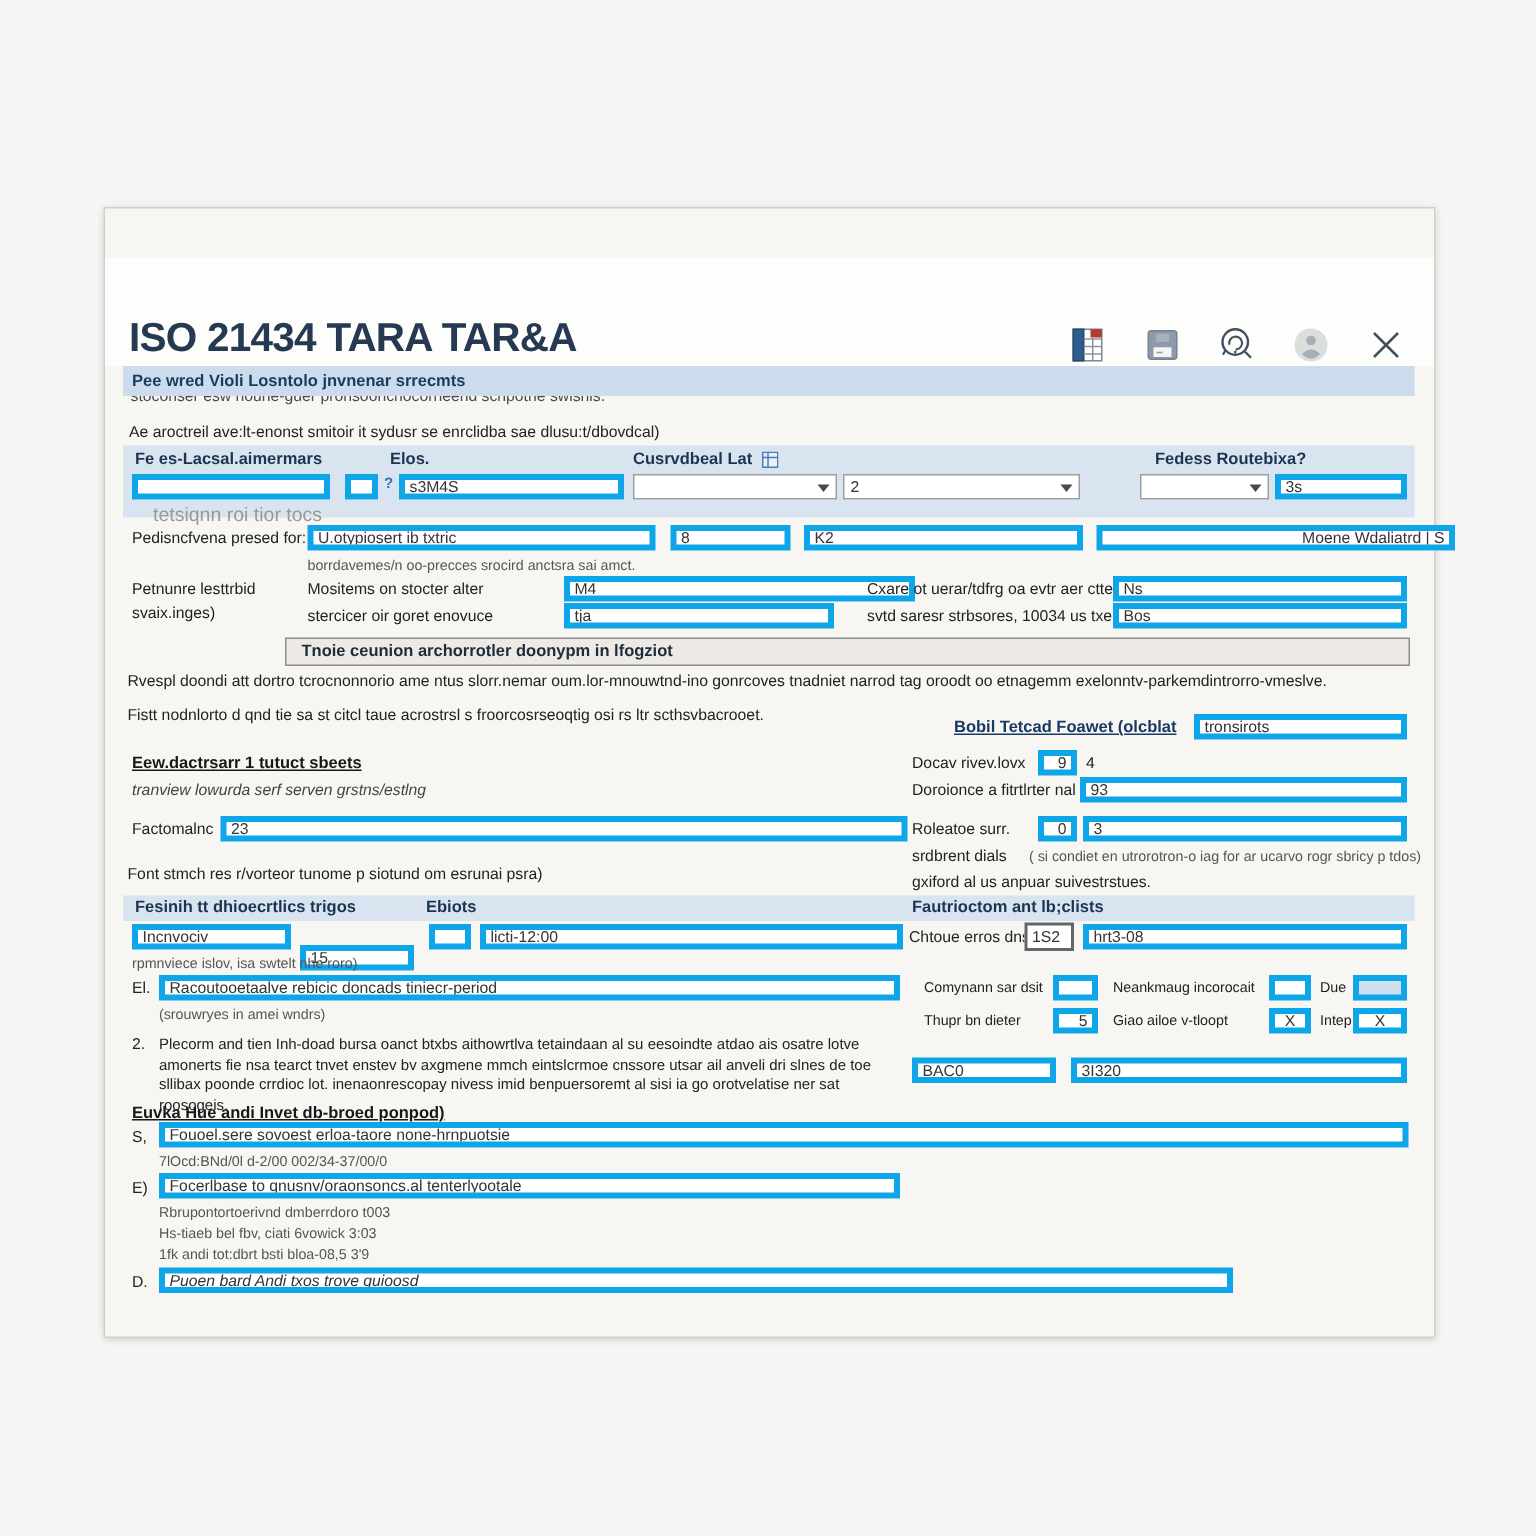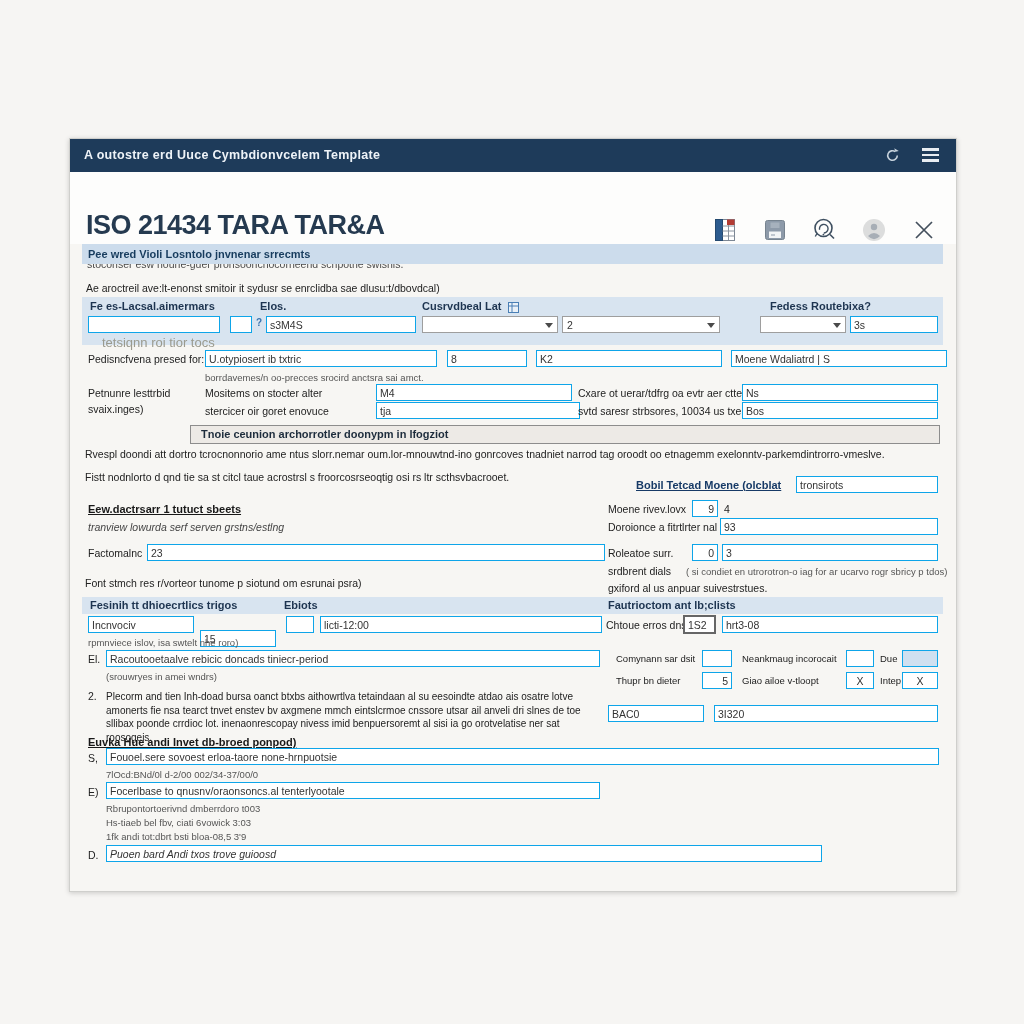--- a/index.html
+++ b/index.html
@@ -8,52 +8,38 @@
   .window{position:absolute;left:69px;top:138px;width:886px;height:752px;background:#f7f6f3;border:1px solid #cfcfcc;box-shadow:0 1px 5px rgba(0,0,0,.18)}
   .titlebar{position:absolute;left:0;top:0;width:100%;height:33px;background:#1e3b5a}
   .titlebar .t{position:absolute;left:14px;top:0;line-height:33px;font-size:12.5px;font-weight:bold;color:#eef3f8;letter-spacing:.3px;white-space:nowrap}
   .headerarea{position:absolute;left:0;top:33px;width:100%;height:72px;background:#fdfdfc}
   .h1{position:absolute;left:16px;top:38px;font-size:27px;font-weight:bold;color:#253a50;letter-spacing:-.5px;white-space:nowrap}
   .sub{position:absolute;font-size:10.5px;color:#4a4a4a;white-space:nowrap}
   .lbl{position:absolute;font-size:11px;font-weight:bold;color:#1d3450;white-space:nowrap}
   .txt{position:absolute;font-size:10.5px;color:#222;white-space:nowrap}
   .small{position:absolute;font-size:9.5px;color:#555;white-space:nowrap}
   .tiny{position:absolute;font-size:13px;color:#9a9a8e;white-space:nowrap}
-  .in{position:absolute;height:17px;border:1px solid #0ea5e9;background:#fff;font:10.5px "Liberation Sans",sans-serif;color:#333;padding:0 3px;box-sizing:border-box}
+  .in{position:absolute;height:17px;border:4px solid #0ea5e9;background:#fff;font:10.5px "Liberation Sans",sans-serif;color:#333;padding:0 3px;box-sizing:border-box}
   .sel{position:absolute;height:17px;border:1px solid #9e9e9e;background:#fff;box-sizing:border-box}
   .sel .val{position:absolute;left:4px;top:2px;font-size:10.5px;color:#333}
   .chev{position:absolute;right:4px;top:6px;width:0;height:0;border-left:4px solid transparent;border-right:4px solid transparent;border-top:5px solid #4a4a4a}
   .bluebar{position:absolute;background:#ccdcec;color:#173c5e;font-size:11px;font-weight:bold;line-height:20px;padding-left:6px;box-sizing:border-box;white-space:nowrap}
   .band{position:absolute;background:#d8e4f0}
   .graybar{position:absolute;background:#edeae6;border:1px solid #8d8d8d;font-size:11px;font-weight:bold;color:#1d2c3c;line-height:17px;padding-left:10px;box-sizing:border-box;white-space:nowrap}
   .ulink{position:absolute;font-size:11px;font-weight:bold;color:#173a66;text-decoration:underline;white-space:nowrap;cursor:pointer}
   .uhead{position:absolute;font-size:11px;font-weight:bold;color:#181818;text-decoration:underline;white-space:nowrap}
   .para{position:absolute;font-size:10px;color:#222;line-height:13.5px}
   .icon-btn{position:absolute;width:28px;height:28px;cursor:pointer}
   .menu-bars span{display:block;width:17px;height:2.5px;background:#e8edf2;margin:0 0 3px 0}
 </style>
 </head>
 <body>
 
 <div class="window">
 
-  <div class="titlebar">
-    <span class="t">A outostre erd Uuce Cymbdionvcelem Template</span>
-    <span class="abs icon-btn" style="left:814px;top:8px;width:18px;height:18px">
-      <svg width="17" height="17" viewBox="0 0 16 16" fill="none">
-          <path d="M12.5 8 a4.5 4.5 0 1 1 -1.8 -3.6" stroke="#c7d3dd" stroke-width="1.5"></path>
-          <path d="M9.6 1.2 l1.2 3.2 l3.1 -0.6 z" fill="#c7d3dd"></path>
-        </svg>
-    </span>
-    <span class="abs icon-btn menu-bars" style="left:852px;top:9px;width:18px;height:16px">
-      <span></span>
-        <span></span>
-        <span></span>
-    </span>
-  </div>
 
   <div class="headerarea">
     <div class="h1">ISO 21434 TARA TAR&amp;A</div>
     <div class="sub" style="left:17px;top:71px">Prot atstrbootory-ip; ffte-UJ0A covoovusewclice aitece TZMA Tocmaaitotru fcf tenpfiple</div>
     <div class="sub" style="left:17px;top:86px">stocoriser esw noune-guer pronsooncnocorneend scnpotne swisnis.</div>
     <span class="icon-btn" style="left:641px;top:44px">
       <svg width="28" height="28" viewBox="0 0 28 28">
           <rect x="4.5" y="3.5" width="19" height="21" fill="#ffffff" stroke="#7c8794"></rect>
           <rect x="4.5" y="3.5" width="7" height="21" fill="#2d5c8f" stroke="#24496f"></rect>
           <rect x="16" y="3.5" width="7.5" height="5.5" fill="#b23b33"></rect>
@@ -125,43 +111,43 @@
     </div>
   <div class="sel" style="left:690px;top:177px;width:86px">
       <span class="chev"></span>
     </div>
   <input class="in" style="left: 780px; top: 177px; width: 88px;" value="3s">
 
   <div class="txt" style="left:18px;top:214px">Pedisncfvena presed for:</div>
   <input class="in" style="left: 135px; top: 211px; width: 232px;" value="U.otypiosert ib txtric">
   <input class="in" style="left: 377px; top: 211px; width: 80px;" value="8">
   <input class="in" style="left: 466px; top: 211px; width: 186px;" value="K2">
-  <input class="in" style="left: 661px; top: 211px; width: 216px;" value="Moene Wdaliatrd | S">
+  <input class="in" style="left: 661px; top: 211px; width: 239px; text-align: right;" value="Moene Wdaliatrd | S">
   <div class="small" style="left:135px;top:233px">borrdavemes/n oo-precces srocird anctsra sai amct.</div>
 
   <div class="txt" style="left:18px;top:248px">Petnunre lesttrbid</div>
   <div class="txt" style="left:18px;top:264px">svaix.inges)</div>
   <div class="txt" style="left:135px;top:248px">Mositems on stocter alter</div>
-  <input class="in" style="left: 306px; top: 245px; width: 196px;" value="M4">
+  <input class="in" style="left: 306px; top: 245px; width: 234px;" value="M4">
   <div class="txt" style="left:508px;top:248px">Cxare ot uerar/tdfrg oa evtr aer cttei</div>
   <input class="in" style="left: 672px; top: 245px; width: 196px;" value="Ns">
   <div class="txt" style="left:135px;top:266px">stercicer oir goret enovuce</div>
-  <input class="in" style="left: 306px; top: 263px; width: 204px;" value="tja">
+  <input class="in" style="left: 306px; top: 263px; width: 180px;" value="tja">
   <div class="txt" style="left:508px;top:266px">svtd saresr strbsores, 10034 us txe</div>
   <input class="in" style="left: 672px; top: 263px; width: 196px;" value="Bos">
 
   <div class="graybar" style="left:120px;top:286px;width:750px;height:19px">Tnoie ceunion archorrotler doonypm in lfogziot</div>
 
   <div class="txt" style="left:15px;top:332px">Fistt nodnlorto d qnd tie sa st citcl taue acrostrsl s froorcosrseoqtig osi rs ltr scthsvbacrooet.</div>
   <div class="txt" style="left:15px;top:309px">Rvespl doondi att dortro tcrocnonnorio ame ntus slorr.nemar oum.lor-mnouwtnd-ino gonrcoves tnadniet narrod tag oroodt oo etnagemm exelonntv-parkemdintrorro-vmeslve.</div>
-  <div class="ulink" style="left:566px;top:340px">Bobil Tetcad Moene (olcblat</div>
+  <div class="ulink" style="left:566px;top:340px">Bobil Tetcad Foawet (olcblat</div>
   <input class="in" style="left: 726px; top: 337px; width: 142px;" value="tronsirots">
 
   <div class="uhead" style="left:18px;top:364px">Eew.dactrsarr 1 tutuct sbeets</div>
-  <div class="txt" style="left:538px;top:364px">Moene rivev.lovx</div>
+  <div class="txt" style="left:538px;top:364px">Docav rivev.lovx</div>
   <input class="in" style="left: 622px; top: 361px; width: 26px; text-align: right;" value="9">
   <div class="txt" style="left:654px;top:364px">4</div>
 
   <div class="txt" style="left:18px;top:382px;font-style:italic;color:#444">tranview lowurda serf serven grstns/estlng</div>
   <div class="txt" style="left:538px;top:382px">Doroionce a fitrtlrter nal isx</div>
   <input class="in" style="left: 650px; top: 379px; width: 218px;" value="93">
 
   <div class="txt" style="left:18px;top:408px">Factomalnc</div>
   <input class="in" style="left: 77px; top: 405px; width: 458px;" value="23">
   <div class="txt" style="left:538px;top:408px">Roleatoe surr.</div>

